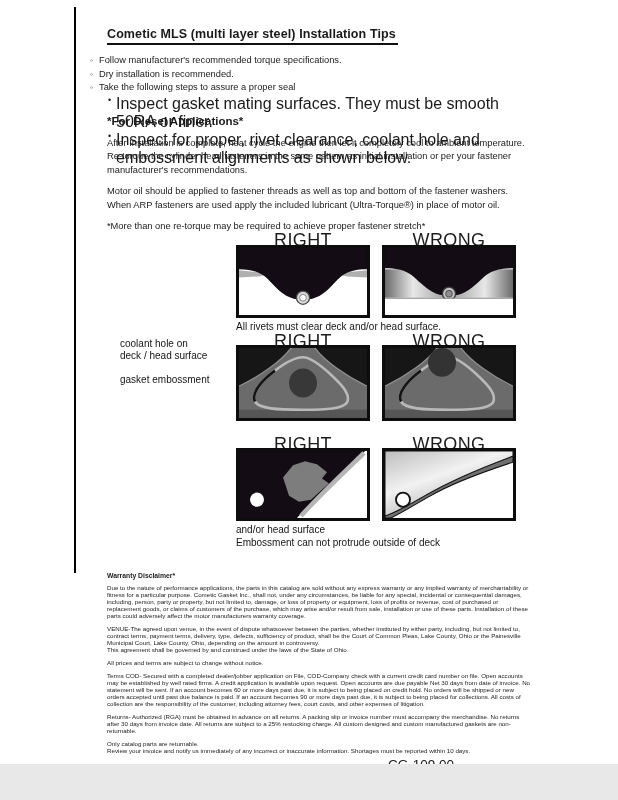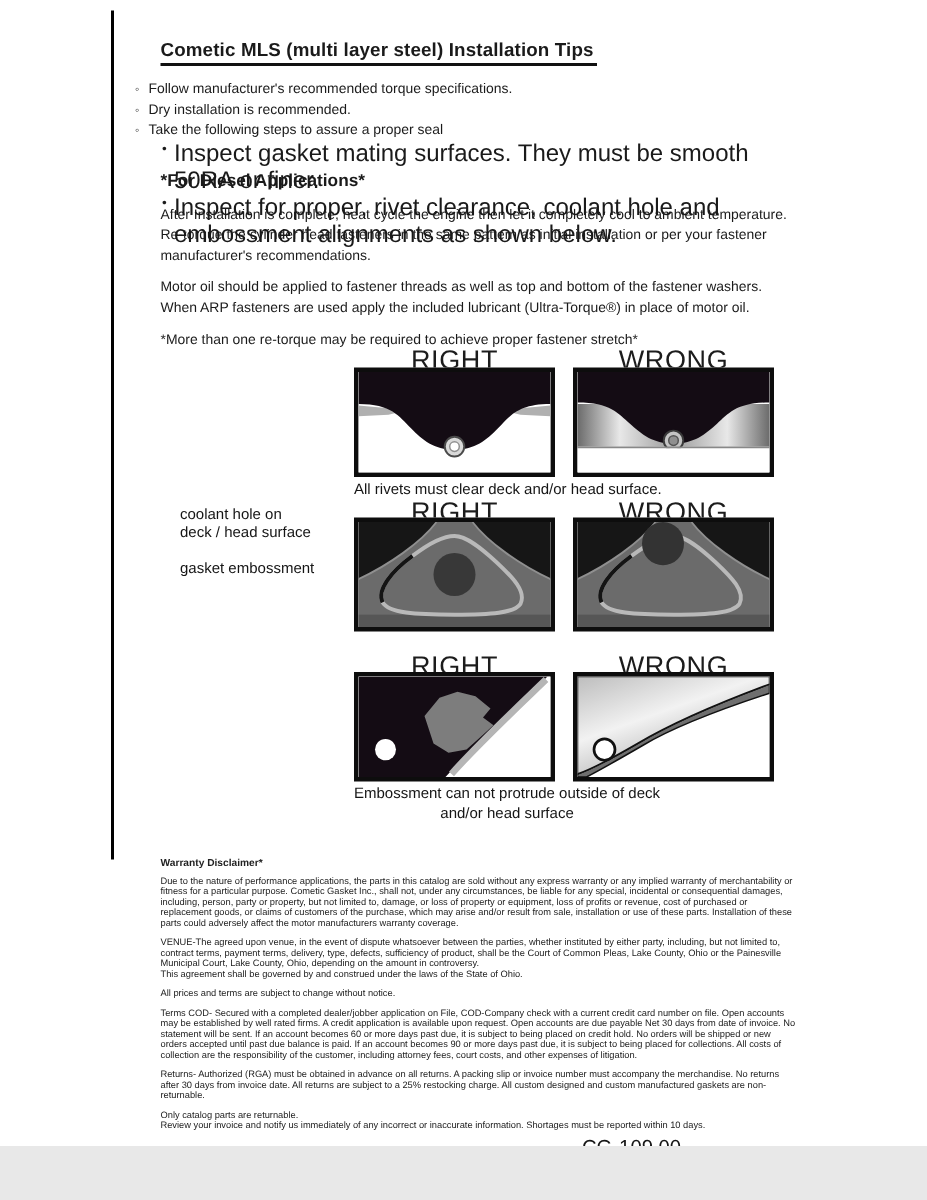--- a/index.html
+++ b/index.html
@@ -31,21 +31,21 @@
   .diesel p{margin:0 0 8px;}
   .diesel p.last{margin:0;}
 
   
   .diagrams{position:absolute; left:0; top:228px; width:618px; height:330px;}
   .dg-abs{position:absolute;}
   .dg-header{width:134px; text-align:center; font-size:18px; color:#1c1c1c; letter-spacing:.4px;}
   .panel{width:134px; height:73px; box-sizing:border-box; border:3px solid #0d0d0d; background:#fff;}
   .panel.tall{height:76px;}
   .panel svg{display:block; width:100%; height:100%;}
-  .caption{font-size:10px; color:#151515;text-align:center;}
+  .caption{font-size:10px; color:#151515;}
   .cap-center{width:280px; text-align:center;}
   .dg-label{width:148px; text-align:left; font-size:10px; line-height:12px; color:#151515;}
   .pointer-overlay{position:absolute; left:0; top:100px; width:400px; height:100px; pointer-events:none;}
 
   
   .warranty{position:absolute; left:107px; top:572px; width:424px; font-size:6.2px; line-height:7px; color:#222;}
   .warranty h3{font-size:6.8px; margin:0 0 5px; font-weight:bold;}
   .warranty p{margin:0 0 6px;}
   .warranty p.tight{margin:0;}
 
@@ -191,22 +191,22 @@
             <stop offset="1" stop-color="#9e9e9e"></stop>
           </linearGradient>
         </defs>
         <rect x="0" y="0" width="128" height="66" fill="#ffffff"></rect>
         <path d="M128,5 C98,16 64,30 40,44 C26,52 12,60 0,64 L0,66 L6,66 C16,61 30,53 44,45 C68,31 100,20 128,11 Z" fill="#6f6f6f" stroke="#111111" stroke-width="1"></path>
         <path d="M0,0 H128 V5 C98,16 64,30 40,44 C26,52 12,60 0,64 Z" fill="url(#g3)" stroke="#111111" stroke-width="1"></path>
         <circle cx="18" cy="48" r="7" fill="#ffffff" stroke="#111111" stroke-width="1.8"></circle>
       </svg>
     </div>
     <div class="dg-abs caption" style="left:236px;top:295px;line-height:13px;">
+      <div>and/or head surface</div>
       <div>Embossment can not protrude outside of deck</div>
-      <div>and/or head surface</div>
     </div>
   </div>
 
   <div class="warranty">
     <h3>Warranty Disclaimer*</h3>
     <p>Due to the nature of performance applications, the parts in this catalog are sold without any express warranty or any implied warranty of merchantability or fitness for a particular purpose.  Cometic Gasket Inc., shall not, under any circumstances, be liable for any special, incidental or consequential damages, including, person, party or property, but not limited to, damage, or loss of property or equipment, loss of profits or revenue, cost of purchased or replacement goods, or claims of customers of the purchase, which may arise and/or result from sale, installation or use of these parts.  Installation of these parts could adversely affect the motor manufacturers warranty coverage.</p>
     <p class="tight">VENUE-The agreed upon venue, in the event of dispute whatsoever between the parties, whether instituted by either party, including, but not limited to, contract terms, payment terms, delivery, type, defects, sufficiency of product, shall be the Court of Common Pleas, Lake County, Ohio or the Painesville Municipal Court, Lake County, Ohio, depending on the amount in controversy.</p>
     <p>This agreement shall be governed by and construed under the laws of the State of Ohio.</p>
     <p>All prices and terms are subject to change without notice.</p>
     <p>Terms COD- Secured with a completed dealer/jobber application on File, COD-Company check with a current credit card number on file.  Open accounts may be established by well rated firms.  A credit application is available upon request.  Open accounts are due payable Net 30 days from date of invoice.  No statement will be sent.  If an account becomes 60 or more days past due, it is subject to being placed on credit hold.  No orders will be shipped or new orders accepted until past due balance is paid.  If an account becomes 90 or more days past due, it is subject to being placed for collections.  All costs of collection are the responsibility of the customer, including attorney fees, court costs, and other expenses of litigation.</p>

